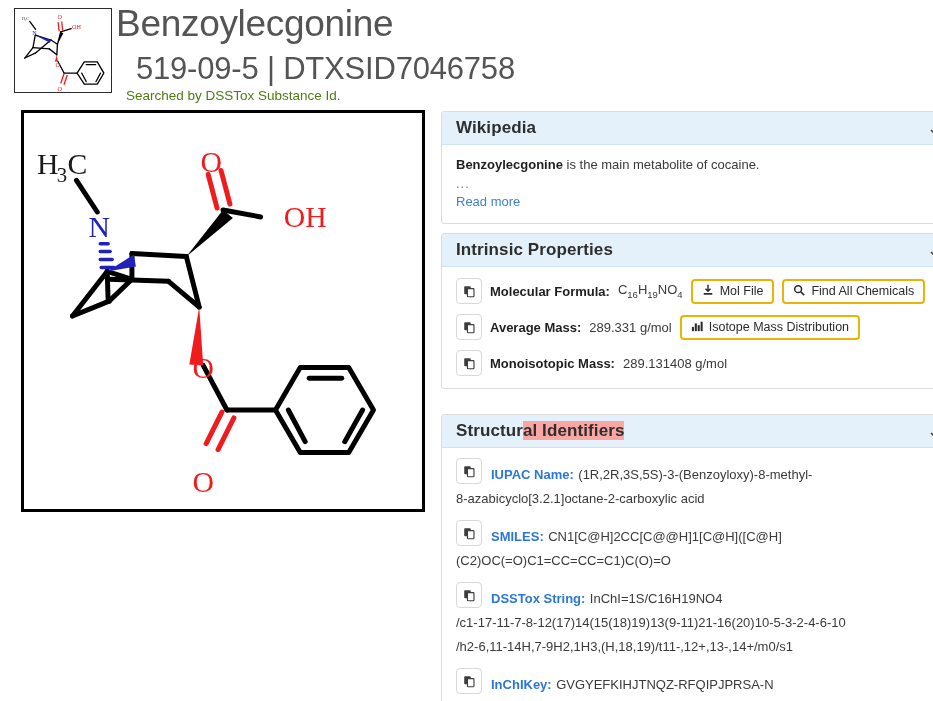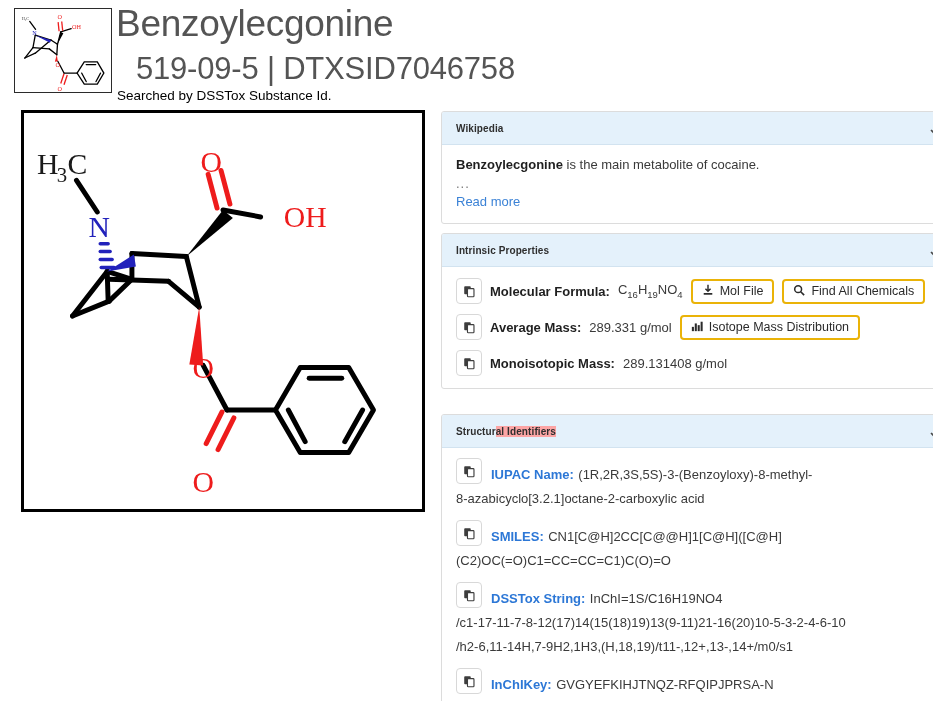--- a/index.html
+++ b/index.html
@@ -25,22 +25,22 @@
     position:absolute; left:116px; top:2px;
     font-size:37px; font-weight:400; color:#545454;
     letter-spacing:-0.3px; line-height:44px; white-space:nowrap;
   }
   .title-sub {
     position:absolute; left:116px; top:50px;
     font-size:31px; font-weight:400; color:#545454;
     letter-spacing:-0.2px; line-height:38px; white-space:nowrap;margin-left:20px;
   }
   .title-note {
-    position:absolute; left:117px; top:88px;
-    font-size:13.5px; font-weight:400; color:#000000;
+    position:absolute; left:126px; top:88px;
+    font-size:13.5px; font-weight:400; color:#4d7c0f;
     line-height:16px; white-space:nowrap;
   }
 
   
   .structure-box {
     position:absolute; left:21px; top:110px; width:404px; height:402px;
     border:3px solid #000; background:#fff; overflow:hidden;
   }
   .structure-box svg { display:block; width:398px; height:396px; }
 
@@ -54,21 +54,21 @@
   .panel-head {
     position:relative;
     background:#e4f1fb;
     border-bottom:1px solid #d2e3f0;
     height:33px;
     padding:0 14px;
     display:flex; align-items:center;
     border-radius:2px 2px 0 0;
   }
   .panel-head .ptitle {
-    font-size:10px; font-weight:bold; color:#2e2e2e; letter-spacing:0.1px;
+    font-size:17px; font-weight:bold; color:#2e2e2e; letter-spacing:0.1px;
   }
   .panel-head .ptitle .sel {
     background:#fca5a5; color:#2e2e2e;
   }
   .chev {
     position:absolute; right:10px; top:50%; transform:translateY(-50%);
     width:10px; height:10px;
   }
   .panel-body { padding:10px 14px 12px 14px; }
 

